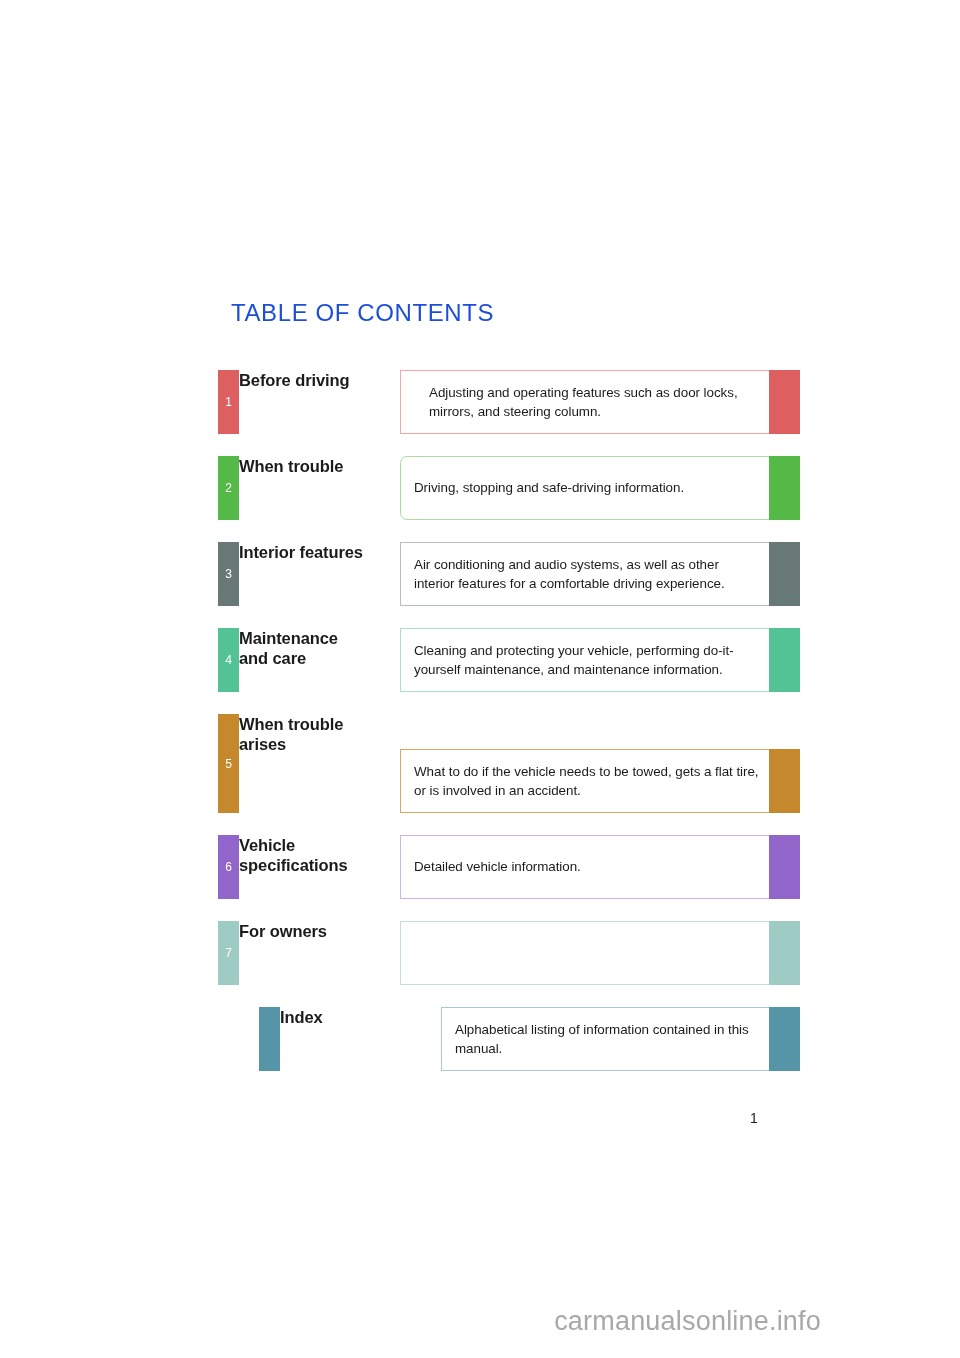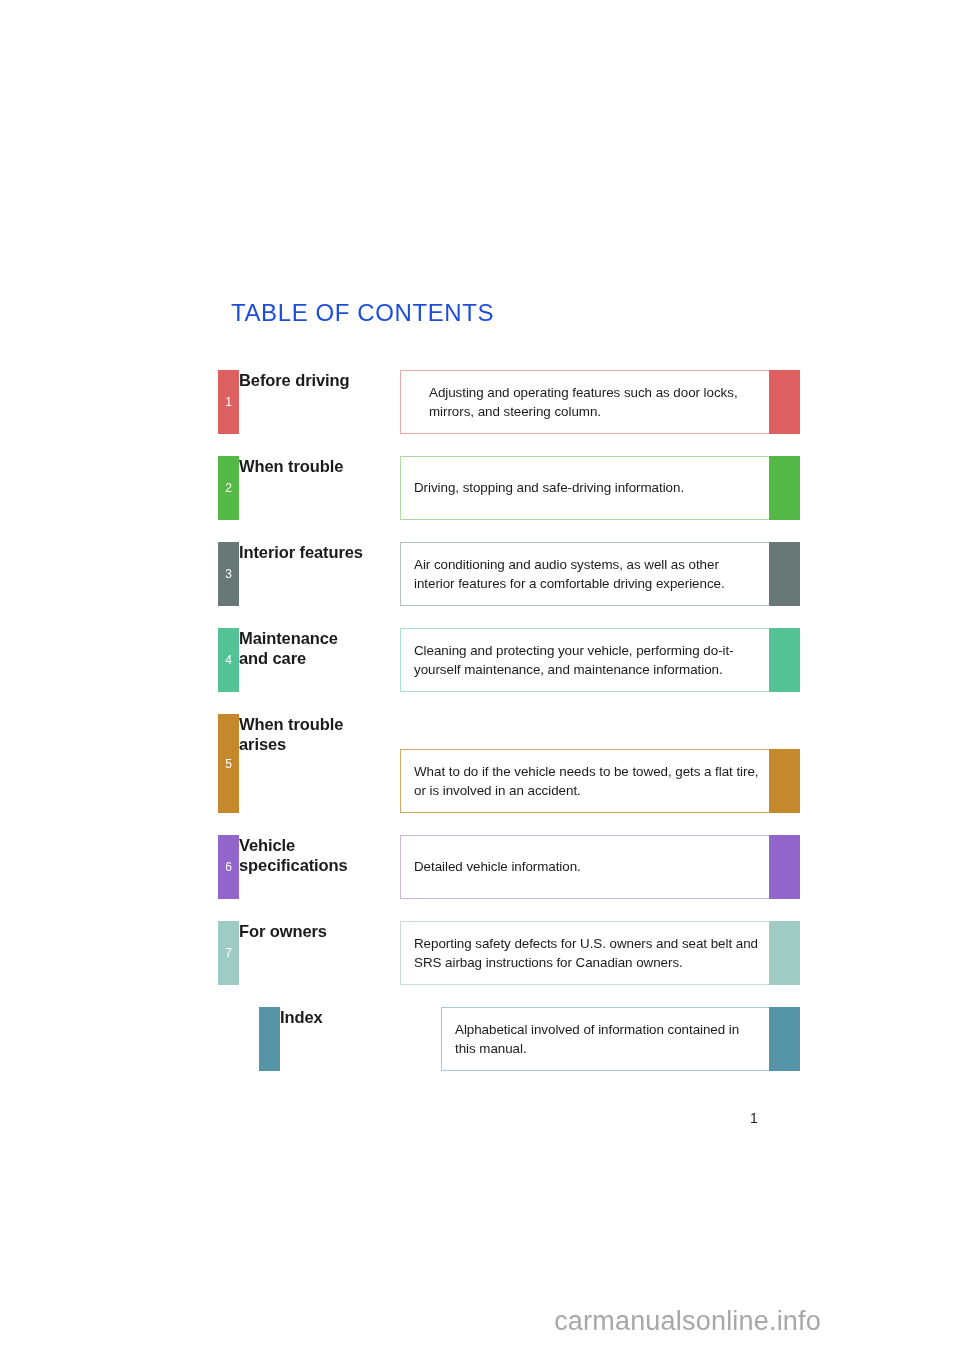--- a/index.html
+++ b/index.html
@@ -155,21 +155,21 @@
       </div>
       <div class="toc-row" style="min-height: 64px;">
         <div class="num-tab" style="background: rgb(85, 185, 72);">
           <span class="num">2</span>
         </div>
         <div class="chap-title">
           <div>
             <span>When trouble</span>
           </div>
         </div>
-        <div class="desc-box" style="border-color: rgb(170, 220, 162);">
+        <div class="desc-box" style="border-color: rgb(170, 220, 162); border-radius: 7px;">
           <div class="desc-text">Driving, stopping and safe-driving information.</div>
           <div class="edge" style="background: rgb(85, 185, 72);"></div>
         </div>
       </div>
       <div class="toc-row" style="min-height: 64px;">
         <div class="num-tab" style="background: rgb(104, 120, 118);">
           <span class="num">3</span>
         </div>
         <div class="chap-title">
           <div>
@@ -229,35 +229,34 @@
       <div class="toc-row" style="min-height: 64px;">
         <div class="num-tab" style="background: rgb(158, 203, 196);">
           <span class="num">7</span>
         </div>
         <div class="chap-title">
           <div>
             <span>For owners</span>
           </div>
         </div>
         <div class="desc-box" style="border-color: rgb(197, 222, 219);">
-          <div class="desc-text">Reporting safety defects for U.S. owners and seat belt and SRS airbag instructions for Canadian owners.</div>
           <div class="edge" style="background: rgb(158, 203, 196);"></div>
         </div>
       </div>
       <div class="toc-row" style="min-height: 64px; margin-left: 41px;">
         <div class="num-tab" style="background: rgb(86, 149, 168);">
           <span class="num"></span>
         </div>
         <div class="chap-title">
           <div>
             <span>Index</span>
           </div>
         </div>
         <div class="desc-box" style="border-color: rgb(168, 200, 212);">
-          <div class="desc-text">Alphabetical involved of information contained in this manual.</div>
+          <div class="desc-text">Alphabetical listing of information contained in this manual.</div>
           <div class="edge" style="background: rgb(86, 149, 168);"></div>
         </div>
       </div>
     </div>
 
   <div class="page-number">1</div>
 
   <div class="watermark">carmanualsonline.info</div>
 
 </div>

